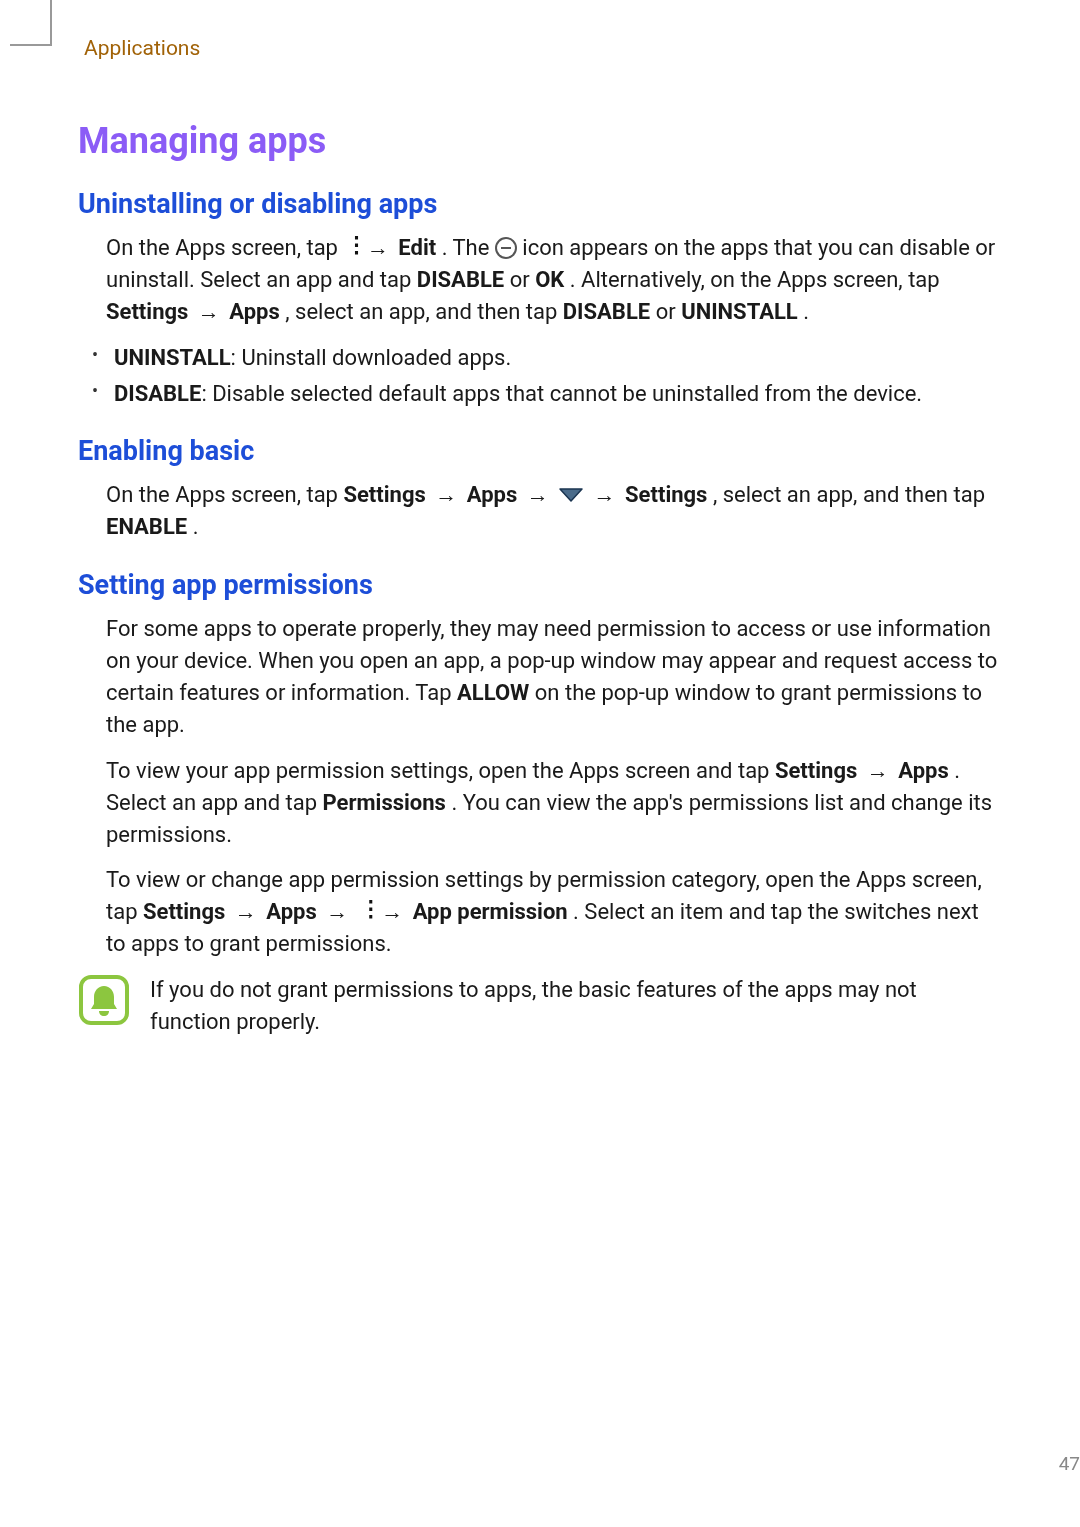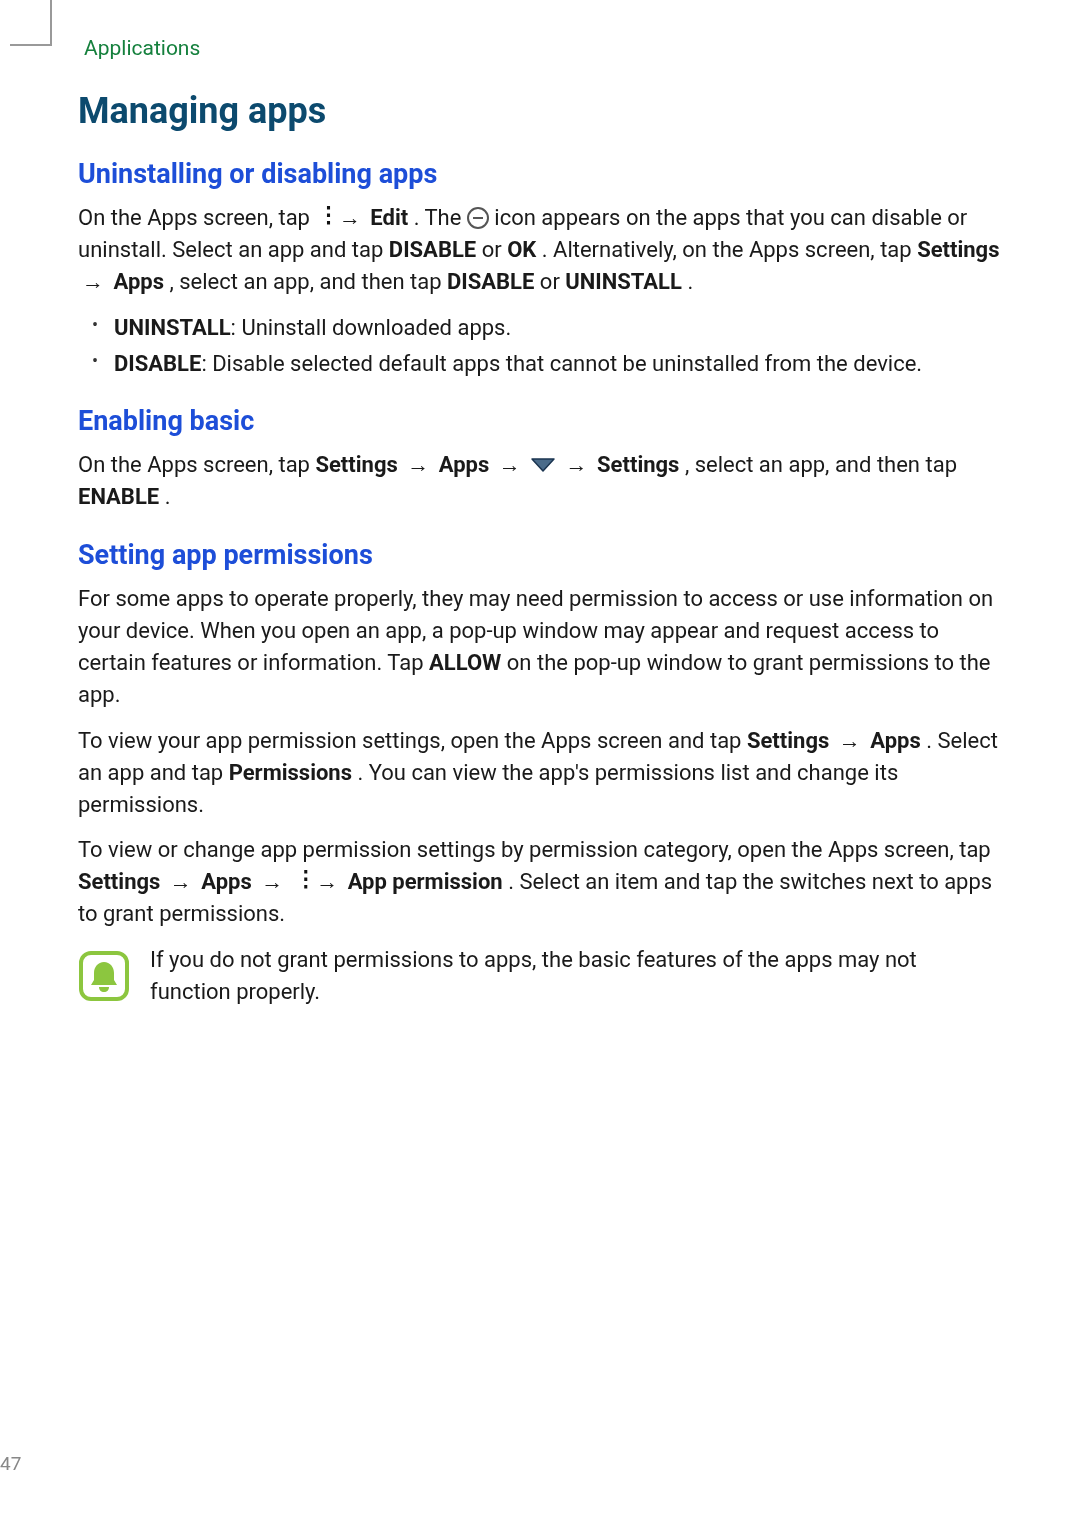--- a/index.html
+++ b/index.html
@@ -21,43 +21,44 @@
       background: #999;
     }
     .crop-mark::before {
       content: "";
       position: absolute;
       left: -40px; bottom: 0;
       height: 2px; width: 40px;
       background: #999;
     }
     .section-label {
-      color: #15803d;
+      color: #a16207;
       font-size: 21px;
       font-weight: 400;
       margin-left: 6px;
-      margin-bottom: 30px;
+      margin-bottom: 60px;
     }
     h1.title {
-      color: #0c4a6e;
+      color: #8b5cf6;
       font-size: 36px;
       font-weight: 700;
     }
     h2.subhead {
       font-size: 27px;
       font-weight: 700;
       margin-top: 26px;
       margin-bottom: 12px;
       color: #1d4ed8;
     }
     p.body {
       font-size: 22px;
       line-height: 1.45;
       margin-bottom: 14px;
       color: #1a1a1a;
+      margin-left: 28px;
     }
     b { font-weight: 700; }
     ul.bullets {
       list-style: none;
       margin: 4px 0 20px 0;
     }
     ul.bullets li {
       font-size: 22px;
       line-height: 1.45;
       padding-left: 36px;
@@ -109,35 +110,35 @@
     .icon-dropdown {
       display: inline-block;
       width: 26px; height: 16px;
       vertical-align: -1px;
     }
     .icon-dropdown svg { display: block; }
     .note {
       display: flex;
       gap: 20px;
       margin-top: 10px;
-      align-items: center;
+      align-items: flex-start;
     }
     .note-icon {
       flex: 0 0 52px;
       width: 52px; height: 52px;
     }
     .note-text {
       font-size: 22px;
       line-height: 1.45;
     }
     .page-number {
       position: absolute;
       bottom: 52px;
       left: 0; right: 0;
-      text-align: left;
+      text-align: right;
       font-size: 19px;
       color: #888;
     }
   </style>
 </head>
 <body>
 
 <div class="crop-mark"></div>
 
 <div class="page">

